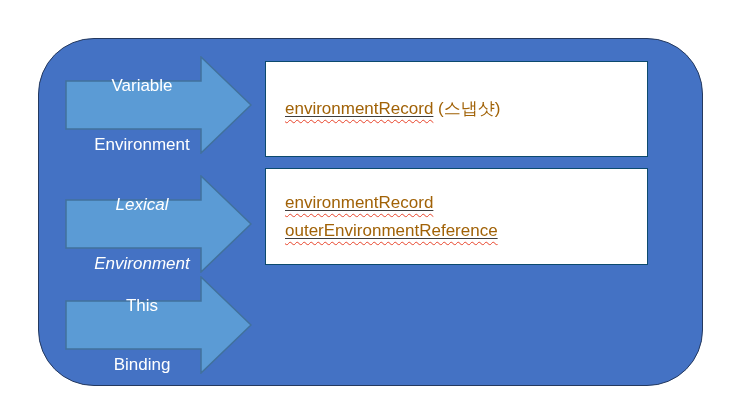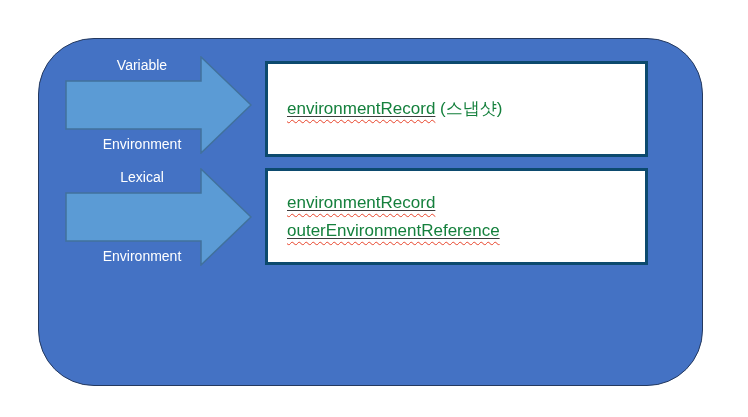--- a/index.html
+++ b/index.html
@@ -26,50 +26,51 @@
     border-radius: 56px;
     box-sizing: border-box;
   }
   .arrow {
     position: absolute;
     width: 187px;
     height: 98px;
     left: 65px;
   }
   .arrow-1 { top: 56px; }
-  .arrow-2 { top: 168px; }
+  .arrow-2 { top: 175px; font-style: italic; }
   .arrow-3 { top: 276px; }
   .arrow svg { display: block; position: absolute; left: 0; top: 0; }
   .arrow-label {
     position: absolute;
     left: 0;
     top: 0;
     width: 154px;
     height: 100%;
     display: flex;
     flex-direction: column;
     align-items: center;
-    justify-content: space-between;
+    justify-content: flex-end;
     color: #ffffff;
-    font-size: 14px;
+    font-size: 17px;
     line-height: 19px;
     text-align: center;
+    gap: 40px;
   }
   .textbox {
     position: absolute;
     left: 265px;
     width: 383px;
     background: #ffffff;
-    border: 3px solid #0c4a6e;
+    border: 1px solid #0c4a6e;
     box-sizing: border-box;
     display: flex;
     flex-direction: column;
     justify-content: center;
     padding-left: 19px;
-    color: #15803d;
+    color: #a16207;
     font-size: 17px;
     line-height: 28px;
   }
   .textbox-1 { top: 61px; height: 96px; }
   .textbox-2 { top: 168px; height: 97px; }
   .term-wavy {
     text-decoration: underline;
     text-decoration-style: wavy;
     text-decoration-color: #e8432a;
     text-decoration-thickness: 1px;
@@ -103,20 +104,29 @@
   <div class="arrow arrow-2">
     <svg width="187" height="98" viewBox="0 0 187 98">
       <polygon points="1,25 136,25 136,1 186,49 136,97 136,73 1,73" fill="#5b9bd5" stroke="#41719c" stroke-width="1.5"></polygon>
     </svg>
     <div class="arrow-label">
       <span>Lexical</span>
       <span>Environment</span>
     </div>
   </div>
 
+  <div class="arrow arrow-3">
+    <svg width="187" height="98" viewBox="0 0 187 98">
+      <polygon points="1,25 136,25 136,1 186,49 136,97 136,73 1,73" fill="#5b9bd5" stroke="#41719c" stroke-width="1.5"></polygon>
+    </svg>
+    <div class="arrow-label">
+      <span>This</span>
+      <span>Binding</span>
+    </div>
+  </div>
 
   <div class="textbox textbox-1">
     <div>
       <span class="term-wavy"><span class="term-solid">environmentRecord</span></span><span> (스냅샷)</span>
     </div>
   </div>
 
   <div class="textbox textbox-2">
     <div>
       <span class="term-wavy"><span class="term-solid">environmentRecord</span></span><span></span>

